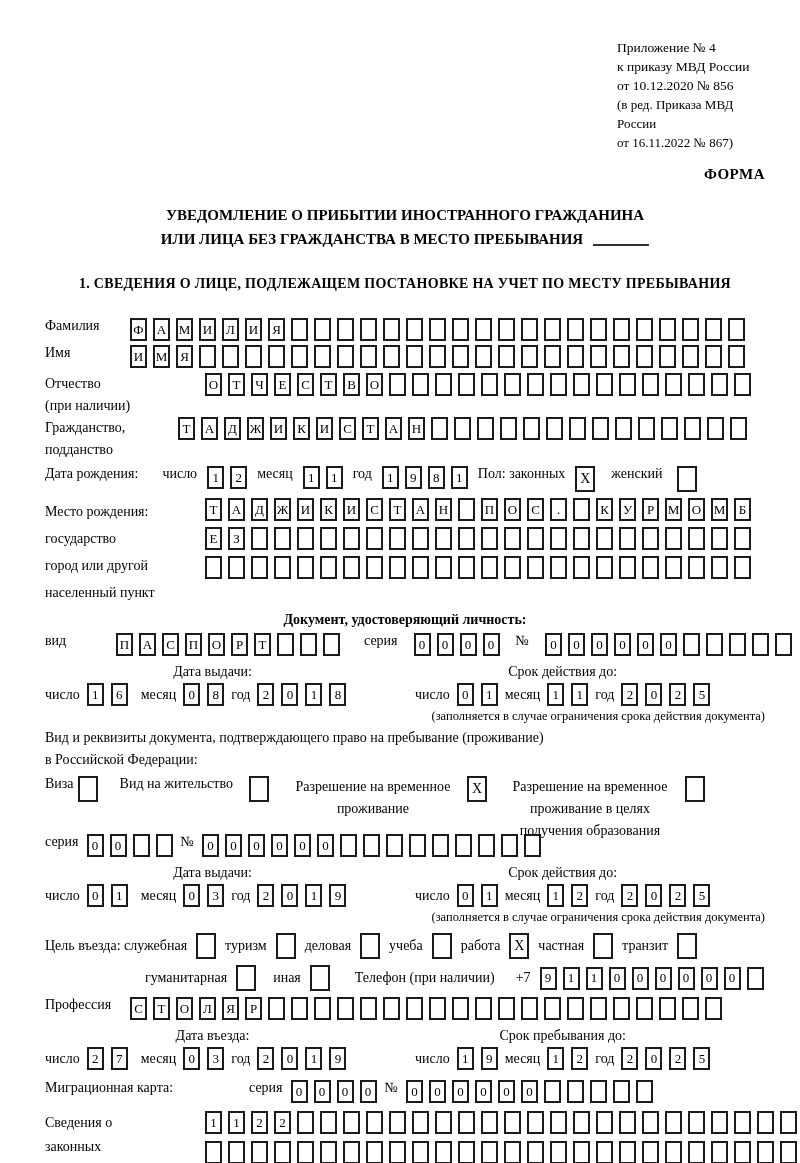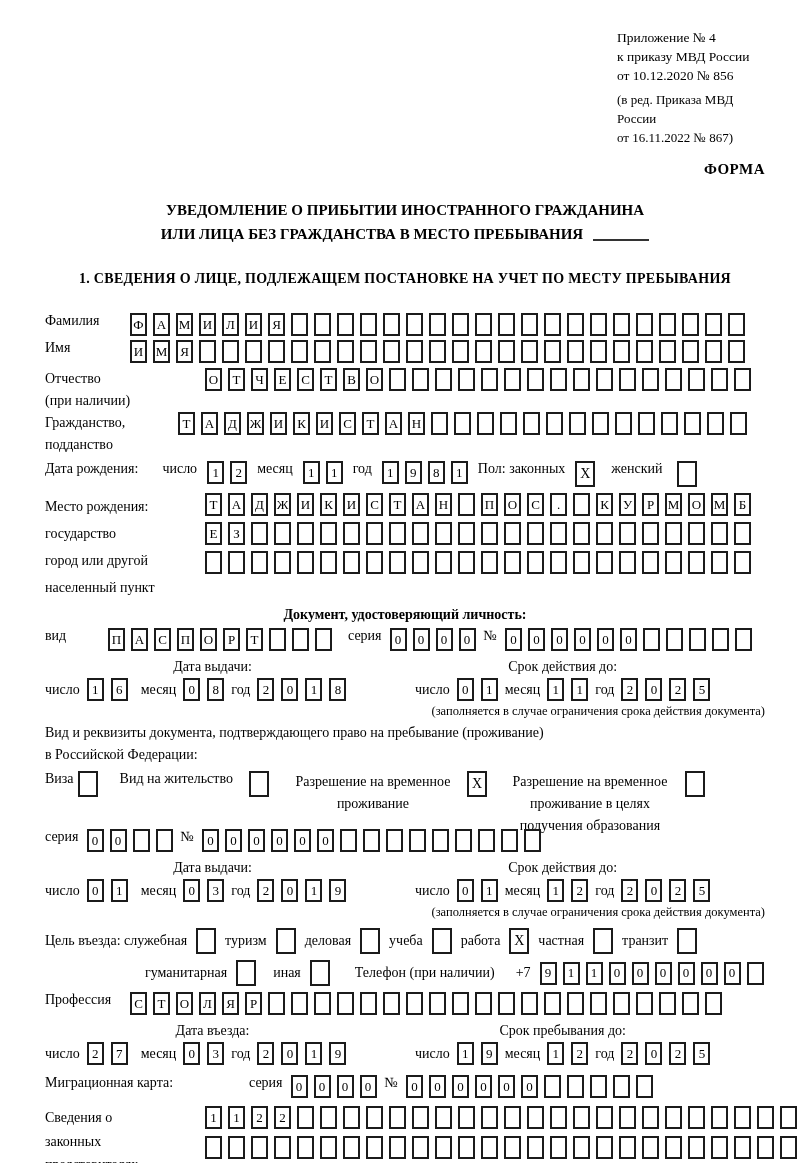--- a/index.html
+++ b/index.html
@@ -1,23 +1,23 @@
 <!DOCTYPE html>
 <html><head>
 <meta charset="utf-8">
 <style>
   html,body{margin:0;padding:0;background:#ffffff;}
   body{width:800px;height:1163px;overflow:hidden;color:#000;
        font-family:"Liberation Serif","DejaVu Serif",serif;}
-  .page{box-sizing:border-box;width:800px;height:1163px;padding:28px 35px 0 45px;}
+  .page{box-sizing:border-box;width:800px;height:1163px;padding:38px 35px 0 45px;}
 
   
   .hdr{margin-left:572px;font-size:13.5px;line-height:19px;}
   .hdr .ed{font-size:13px;}
-  .hdr .ed.first{margin-top:5px;}
+  .hdr .ed.first{}
   .forma{margin-top:14px;text-align:right;font-weight:bold;font-size:15px;letter-spacing:.5px;}
 
   
   .title{margin-top:20px;text-align:center;font-weight:bold;font-size:15px;line-height:24px;}
   .uline{display:inline-block;width:56px;border-bottom:2.5px solid #333;margin-left:10px;transform:translateY(2px);}
   .sect{margin-top:25px;text-align:center;font-weight:bold;font-size:14px;letter-spacing:.3px;}
 
   
   .lb{font-size:14px;flex:none;}
   .cells{display:flex;gap:6px;flex:none;}
@@ -328,21 +328,21 @@
             <span class="cell"></span>
             <span class="cell"></span>
             <span class="cell"></span>
             <span class="cell"></span>
           </div>
       </div>
     </div>
 
     <div class="dochead">Документ, удостоверяющий личность:</div>
 
-    <div class="frow mt5" style="gap:8px">
+    <div class="frow mt5" style="gap:16px">
       <span class="lb" style="width:55px">вид</span>
       <div class="cells">
           <span class="cell">П</span>
           <span class="cell">А</span>
           <span class="cell">С</span>
           <span class="cell">П</span>
           <span class="cell">О</span>
           <span class="cell">Р</span>
           <span class="cell">Т</span>
           <span class="cell"></span>

